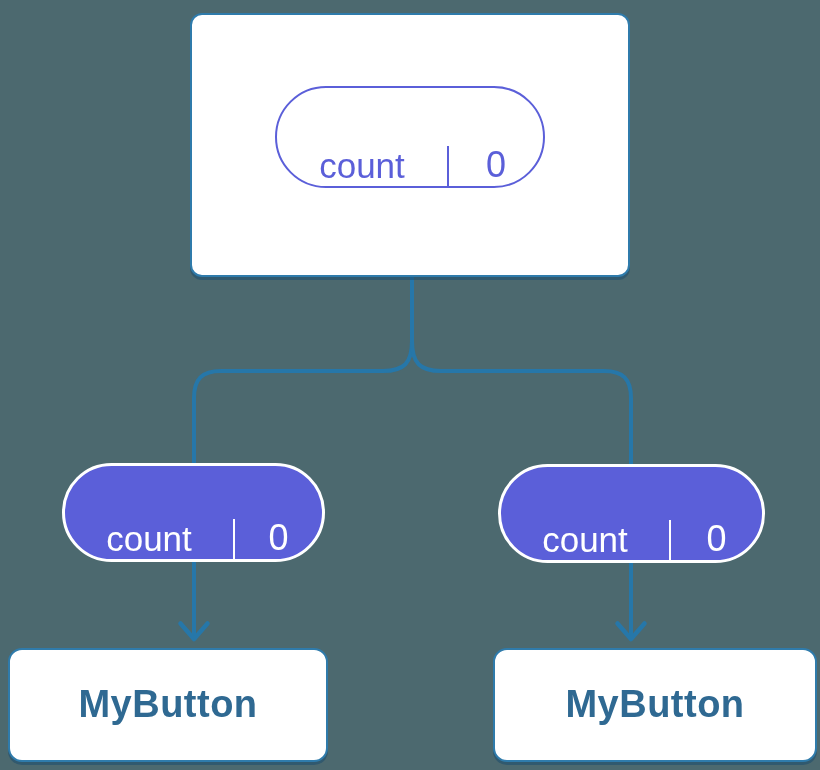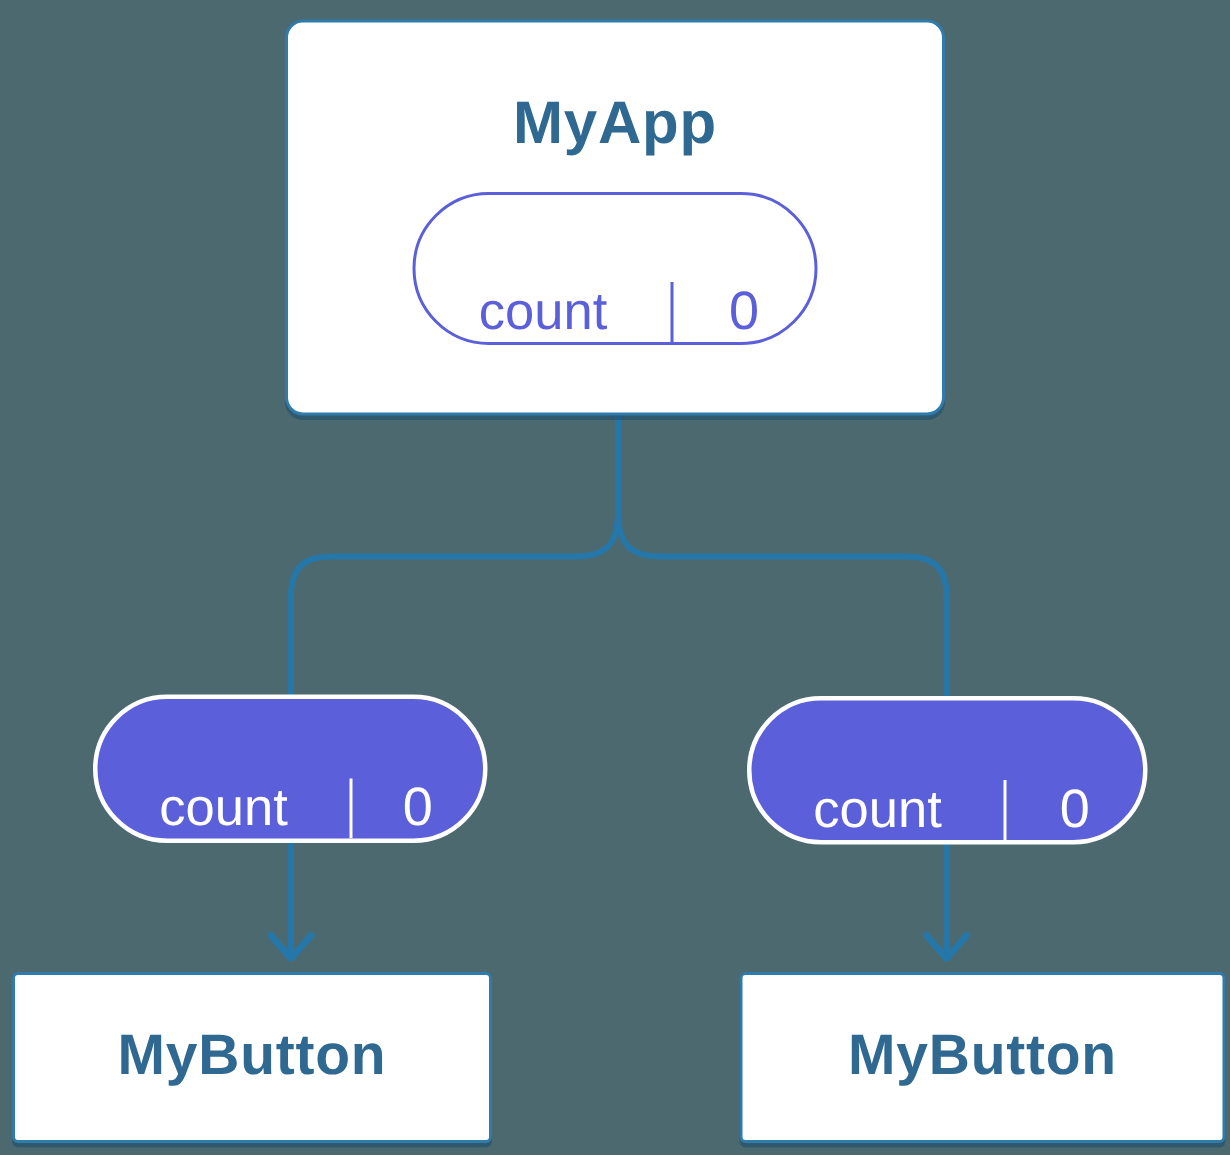--- a/index.html
+++ b/index.html
@@ -33,21 +33,21 @@
     box-shadow:0 3px 0 rgba(27,77,110,0.55);
     display:flex;flex-direction:column;align-items:center;
   }
   .card-parent{
     left:190px;top:13px;width:440px;height:264px;
     border-radius:12px;
     padding-top:46px;
   }
   .card-child{
     top:648px;height:114px;
-    border-radius:4px;
+    border-radius:14px;
     justify-content:center;
   }
   .card-child.left{left:8px;width:320px;}
   .card-child.right{left:493px;width:324px;}
   .component-title{
     color:var(--title-text);
     font-size:40px;font-weight:700;letter-spacing:0.5px;
     line-height:1.05;
   }
   .card-child .component-title{font-size:38px;}
@@ -94,21 +94,20 @@
 <div class="stage">
 
   <svg class="connectors" width="820" height="770" viewBox="0 0 820 770">
     <path d="M 412 272 L 412 341 C 412 363 404 371 383 371 L 221 371 C 202 371 194 379 194 398 L 194 637" fill="none" stroke="currentColor" stroke-width="4"></path>
     <path d="M 412 272 L 412 341 C 412 363 420 371 441 371 L 604 371 C 623 371 631 379 631 398 L 631 637" fill="none" stroke="currentColor" stroke-width="4"></path>
     <path d="M 180.5 623.5 L 194 639 L 207.5 623.5" fill="none" stroke="currentColor" stroke-width="4.5" stroke-linecap="round" stroke-linejoin="round"></path>
     <path d="M 617.5 623.5 L 631 639 L 644.5 623.5" fill="none" stroke="currentColor" stroke-width="4.5" stroke-linecap="round" stroke-linejoin="round"></path>
   </svg>
 
   <div class="card card-parent">
-    <div class="component-title">MyApp</div>
     <div class="pill pill-outline">
       <div class="pill-name">count</div>
       <div class="pill-value">0</div>
     </div>
   </div>
 
   <div class="pill pill-solid left">
     <div class="pill-name">count</div>
     <div class="pill-value">0</div>
   </div>

